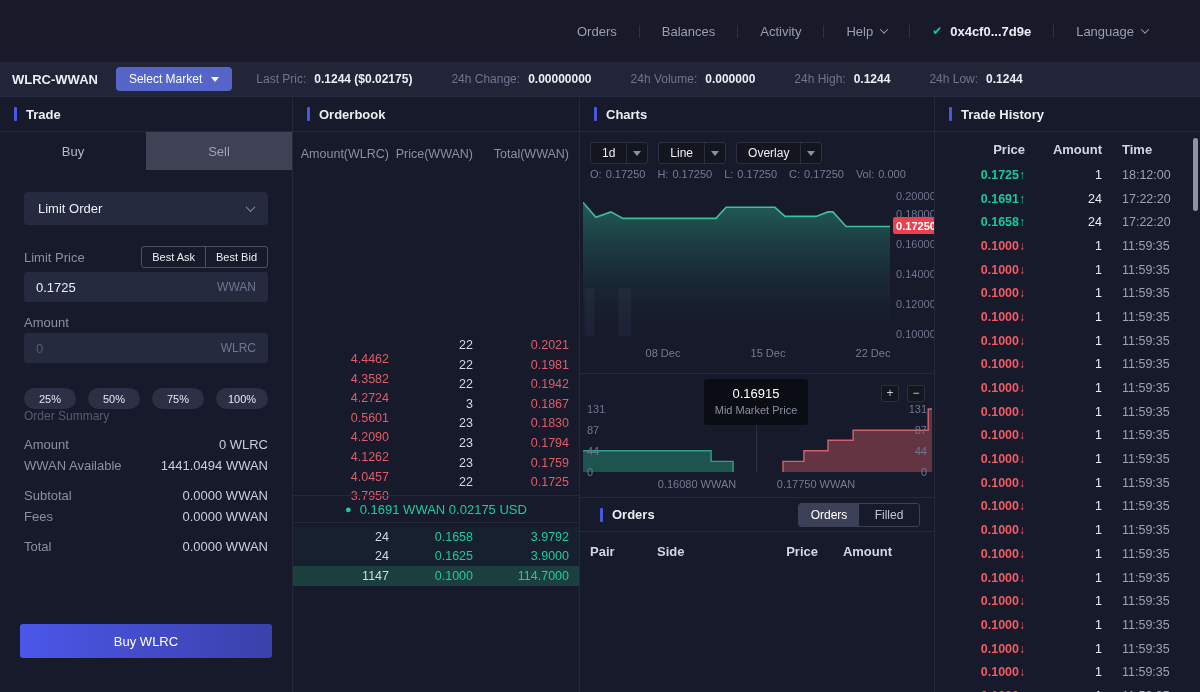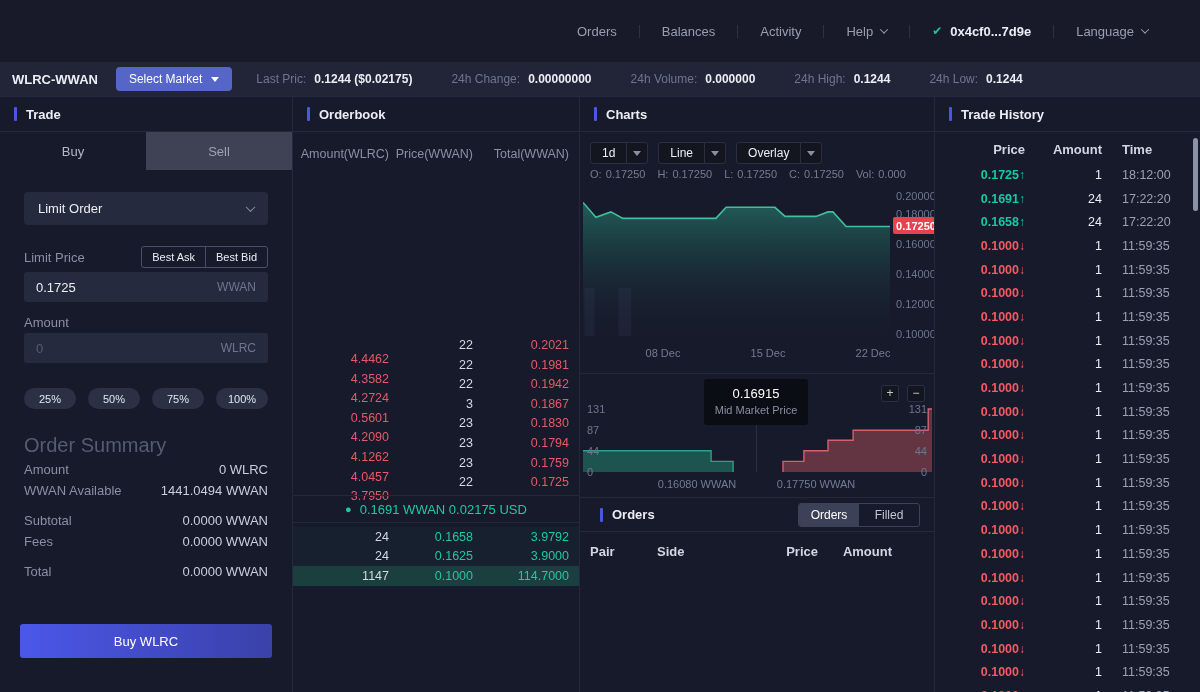--- a/index.html
+++ b/index.html
@@ -46,21 +46,21 @@
   .bg-btn { height:20px; padding:0 10px; font-size:11px; color:#eceef5; background:transparent; border:0; font-family:inherit; cursor:pointer; }
   .bg-btn:first-child { border-right:1px solid #4a4f66; }
   .input-box { margin-top:5px; height:30px; background:#262a3e; border-radius:3px; display:flex; align-items:center; padding:0 12px; }
   .input-box input { flex:1; background:transparent; border:0; outline:0; color:#eceef5; font-size:13px; font-family:inherit; min-width:0; }
   .input-box input::placeholder { color:#565b72; }
   .input-unit { font-size:12px; color:#6f7590; }
   .amount-label { margin-top:13px; height:15px; }
   .amount-input { margin-top:3px; }
   #pct-row { margin-top:25px; display:flex; justify-content:space-between; }
   .pct-btn { width:52px; height:21px; border:0; border-radius:11px; background:#2c3044; color:#e3e6ef; font-size:11px; font-family:inherit; cursor:pointer; }
-  .summary-title { margin-top:25px; font-size:20px; color:#565b72; height:17px; }
+  .summary-title { margin-top:0; font-size:12px; color:#565b72; height:17px; }
   #summary-rows { margin-top:8px; }
   .summary-row { display:flex; justify-content:space-between; align-items:center; height:21px; font-size:13px; }
   .summary-row.gap { margin-top:9px; }
   .sum-label { color:#8a8fa3; }
   .sum-value { color:#c9cedd; }
   .submit-btn { position:absolute; left:20px; right:20px; bottom:34px; height:34px; border:0; border-radius:3px; background:linear-gradient(90deg,#4b57e8,#3a41a9); color:#fff; font-size:13px; font-family:inherit; cursor:pointer; }
 
   
   .ob-panel { width:287px; }
   .ob-grid { display:grid; grid-template-columns:96px 84px 1fr; padding-right:10px; }

